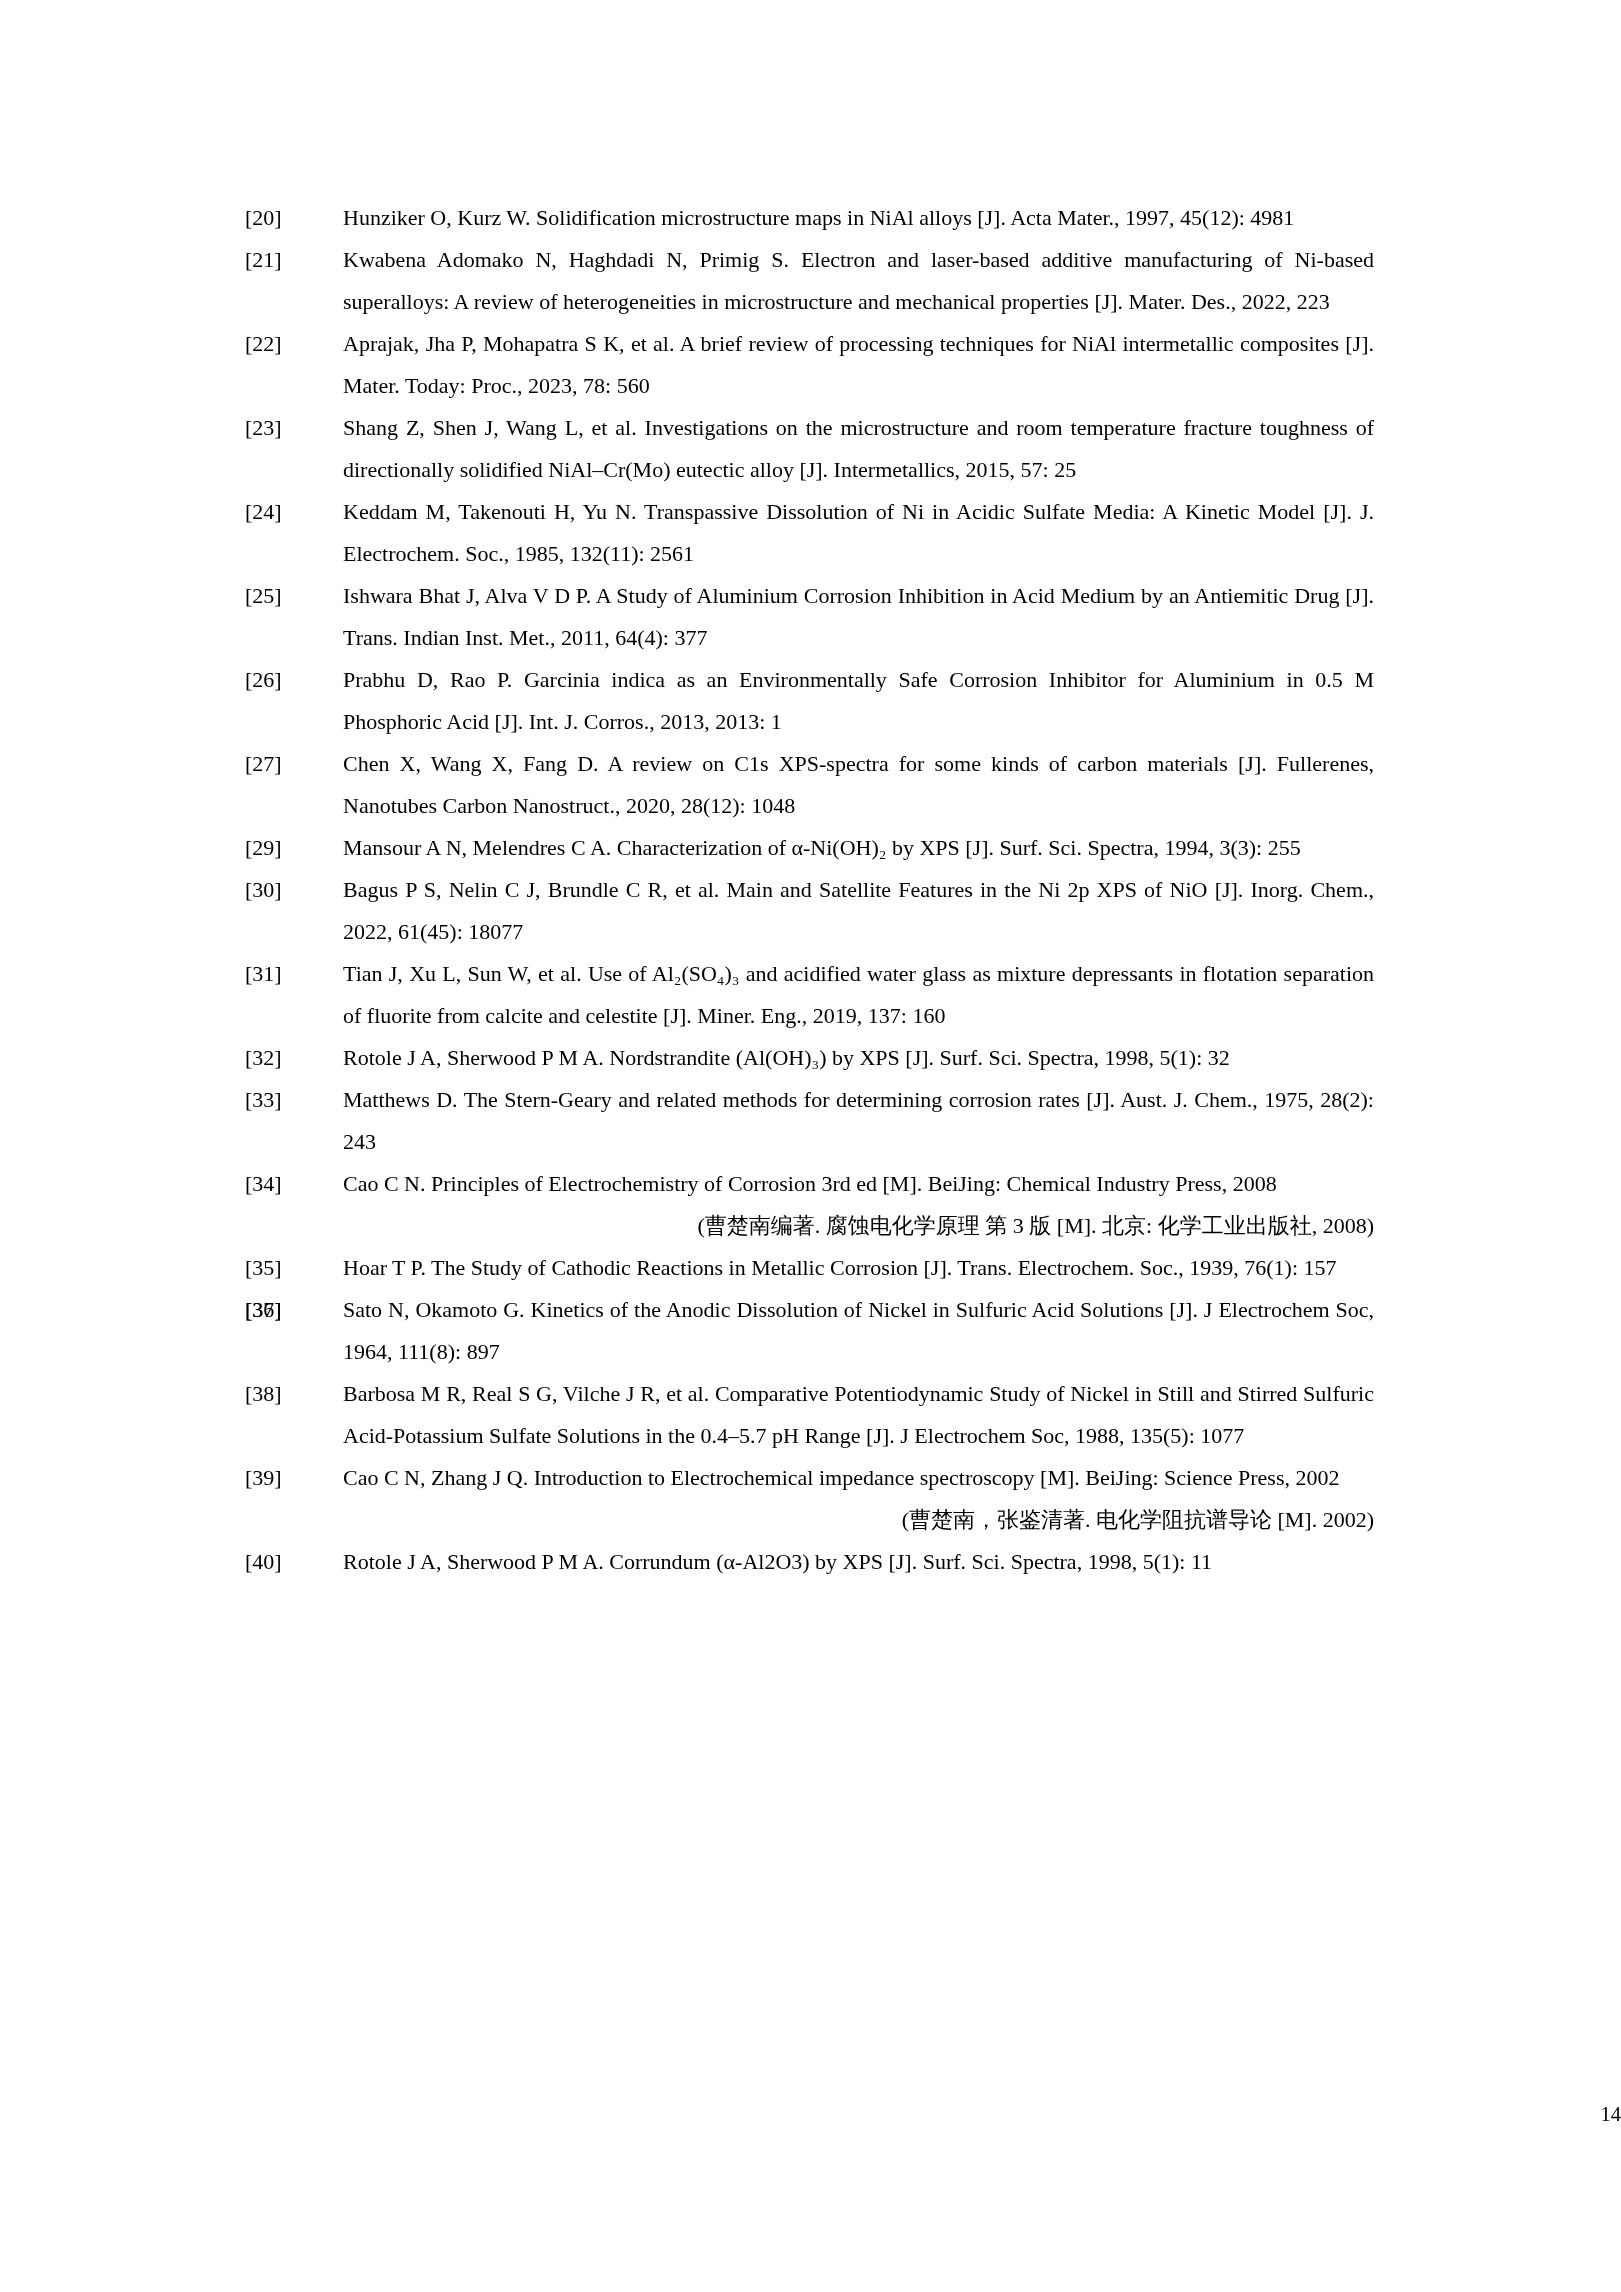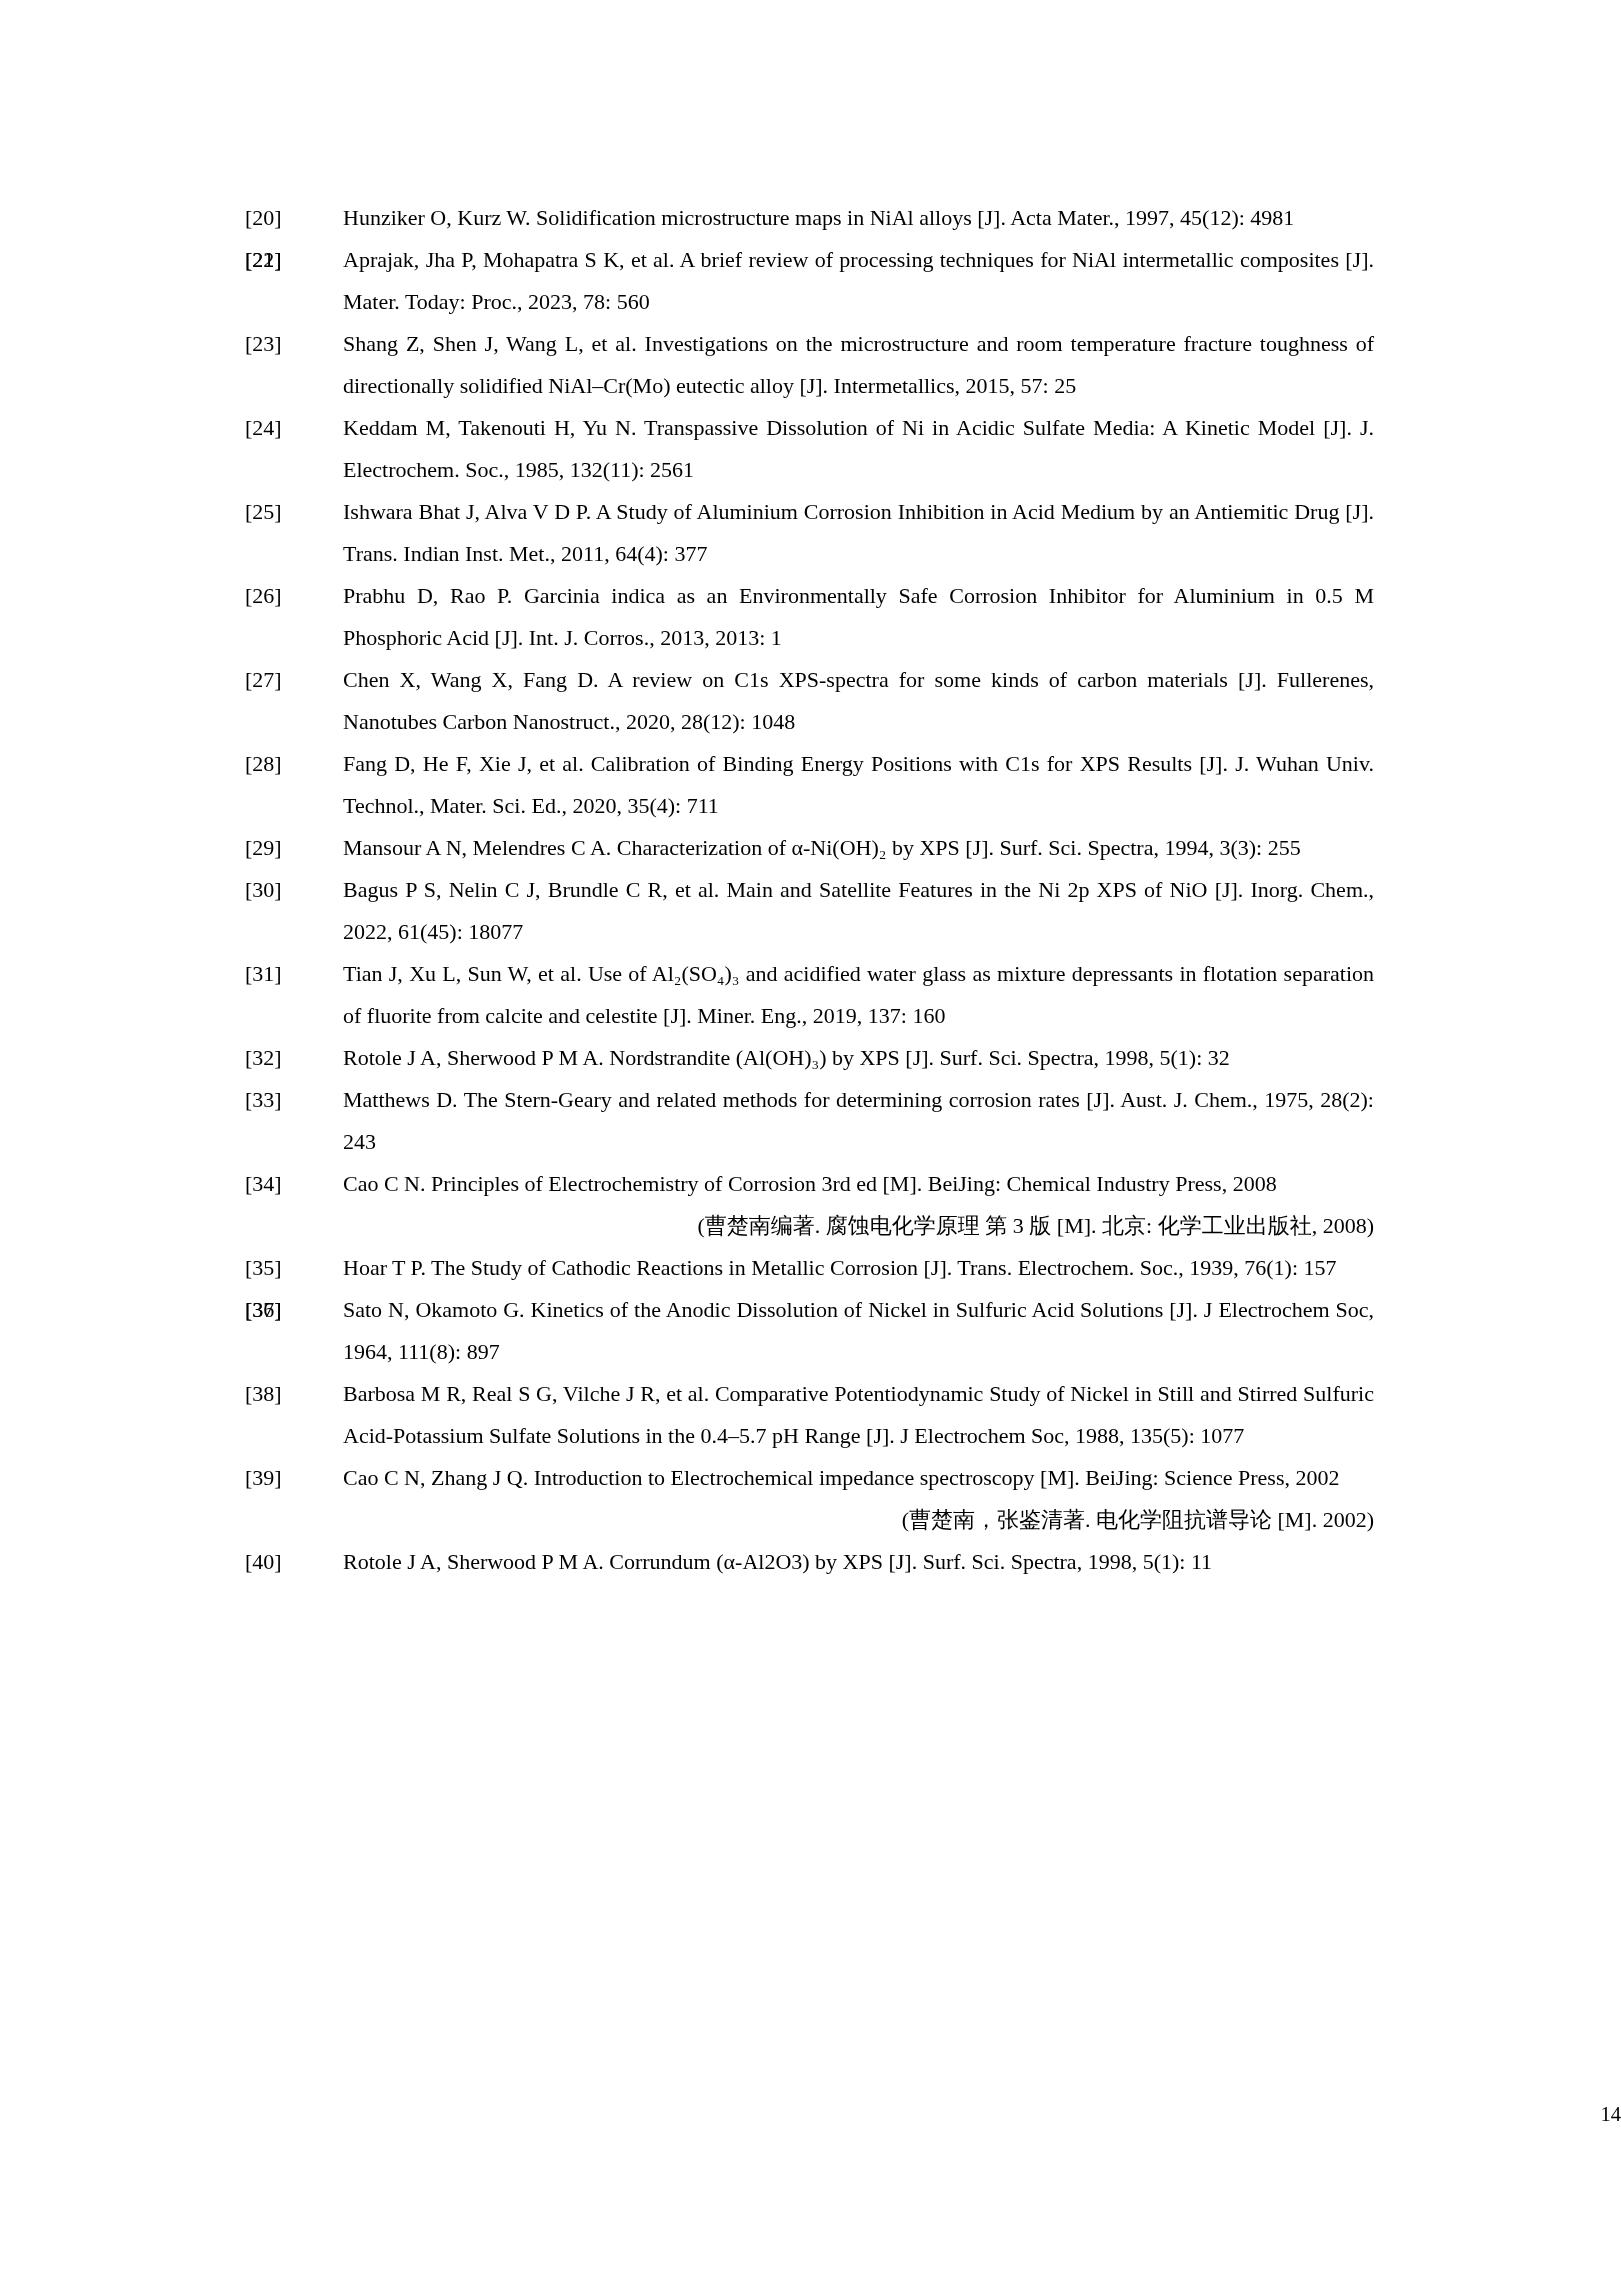--- a/index.html
+++ b/index.html
@@ -42,28 +42,27 @@
     font-size: 20.6px;
     line-height: 29px;
   }
 </style>
 </head>
 <body>
 
 <div class="page">
   <main class="references" id="ref-list">
       <div class="ref"><span class="ref-id">[20]</span><span class="ref-text">Hunziker O, Kurz W. Solidification microstructure maps in NiAl alloys [J]. Acta Mater., 1997, 45(12): 4981</span></div>
-      <div class="ref"><span class="ref-id">[21]</span></div>
+      <div class="ref"><span class="ref-id">[21]</span><span class="ref-text">Kwabena Adomako N, Haghdadi N, Primig S. Electron and laser-based additive manufacturing of Ni-based superalloys: A review of heterogeneities in microstructure and mechanical properties [J]. Mater. Des., 2022, 223</span></div>
       <div class="ref"><span class="ref-id">[22]</span><span class="ref-text">Aprajak, Jha P, Mohapatra S K, et al. A brief review of processing techniques for NiAl intermetallic composites [J]. Mater. Today: Proc., 2023, 78: 560</span></div>
       <div class="ref"><span class="ref-id">[23]</span><span class="ref-text">Shang Z, Shen J, Wang L, et al. Investigations on the microstructure and room temperature fracture toughness of directionally solidified NiAl–Cr(Mo) eutectic alloy [J]. Intermetallics, 2015, 57: 25</span></div>
       <div class="ref"><span class="ref-id">[24]</span><span class="ref-text">Keddam M, Takenouti H, Yu N. Transpassive Dissolution of Ni in Acidic Sulfate Media: A Kinetic Model [J]. J. Electrochem. Soc., 1985, 132(11): 2561</span></div>
       <div class="ref"><span class="ref-id">[25]</span><span class="ref-text">Ishwara Bhat J, Alva V D P. A Study of Aluminium Corrosion Inhibition in Acid Medium by an Antiemitic Drug [J]. Trans. Indian Inst. Met., 2011, 64(4): 377</span></div>
       <div class="ref"><span class="ref-id">[26]</span><span class="ref-text">Prabhu D, Rao P. Garcinia indica as an Environmentally Safe Corrosion Inhibitor for Aluminium in 0.5 M Phosphoric Acid [J]. Int. J. Corros., 2013, 2013: 1</span></div>
       <div class="ref"><span class="ref-id">[27]</span><span class="ref-text">Chen X, Wang X, Fang D. A review on C1s XPS-spectra for some kinds of carbon materials [J]. Fullerenes, Nanotubes Carbon Nanostruct., 2020, 28(12): 1048</span></div>
-      <div class="ref"><span class="ref-id">[28]</span><span class="ref-text">Fang D, He F, Xie J, et al. Calibration of Binding Energy Positions with C1s for XPS Results [J]. J. Wuhan Univ. Technol., Mater. Sci. Ed., 2020, 35(4): 711</span></div>
       <div class="ref"><span class="ref-id">[29]</span><span class="ref-text">Mansour A N, Melendres C A. Characterization of α-Ni(OH)₂ by XPS [J]. Surf. Sci. Spectra, 1994, 3(3): 255</span></div>
       <div class="ref"><span class="ref-id">[30]</span><span class="ref-text">Bagus P S, Nelin C J, Brundle C R, et al. Main and Satellite Features in the Ni 2p XPS of NiO [J]. Inorg. Chem., 2022, 61(45): 18077</span></div>
       <div class="ref"><span class="ref-id">[31]</span><span class="ref-text">Tian J, Xu L, Sun W, et al. Use of Al₂(SO₄)₃ and acidified water glass as mixture depressants in flotation separation of fluorite from calcite and celestite [J]. Miner. Eng., 2019, 137: 160</span></div>
       <div class="ref"><span class="ref-id">[32]</span><span class="ref-text">Rotole J A, Sherwood P M A. Nordstrandite (Al(OH)₃) by XPS [J]. Surf. Sci. Spectra, 1998, 5(1): 32</span></div>
       <div class="ref"><span class="ref-id">[33]</span><span class="ref-text">Matthews D. The Stern-Geary and related methods for determining corrosion rates [J]. Aust. J. Chem., 1975, 28(2): 243</span></div>
       <div class="ref"><span class="ref-id">[34]</span><span class="ref-text">Cao C N. Principles of Electrochemistry of Corrosion 3rd ed [M]. BeiJing: Chemical Industry Press, 2008</span><div class="ref-note">(曹楚南编著. 腐蚀电化学原理 第 3 版 [M]. 北京: 化学工业出版社, 2008)</div></div>
       <div class="ref"><span class="ref-id">[35]</span><span class="ref-text">Hoar T P. The Study of Cathodic Reactions in Metallic Corrosion [J]. Trans. Electrochem. Soc., 1939, 76(1): 157</span></div>
       <div class="ref"><span class="ref-id">[36]</span></div>
       <div class="ref"><span class="ref-id">[37]</span><span class="ref-text">Sato N, Okamoto G. Kinetics of the Anodic Dissolution of Nickel in Sulfuric Acid Solutions [J]. J Electrochem Soc, 1964, 111(8): 897</span></div>
       <div class="ref"><span class="ref-id">[38]</span><span class="ref-text">Barbosa M R, Real S G, Vilche J R, et al. Comparative Potentiodynamic Study of Nickel in Still and Stirred Sulfuric Acid-Potassium Sulfate Solutions in the 0.4–5.7 pH Range [J]. J Electrochem Soc, 1988, 135(5): 1077</span></div>

